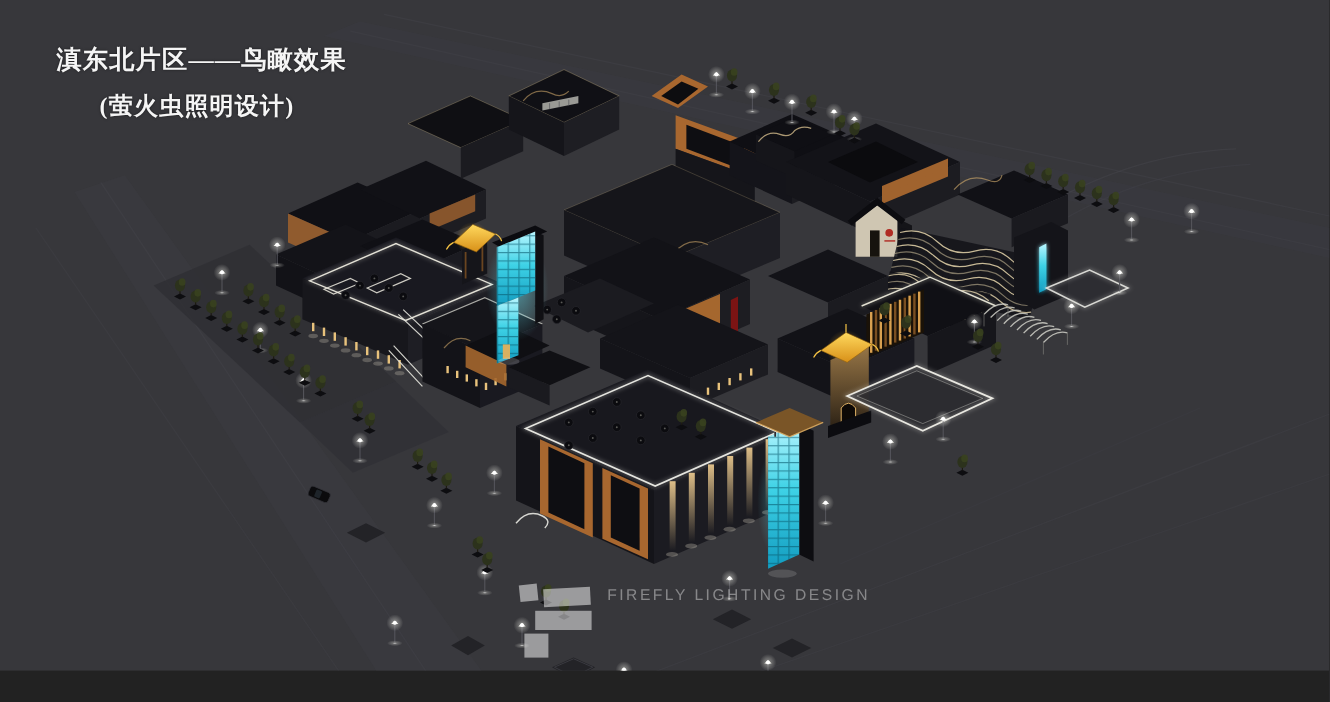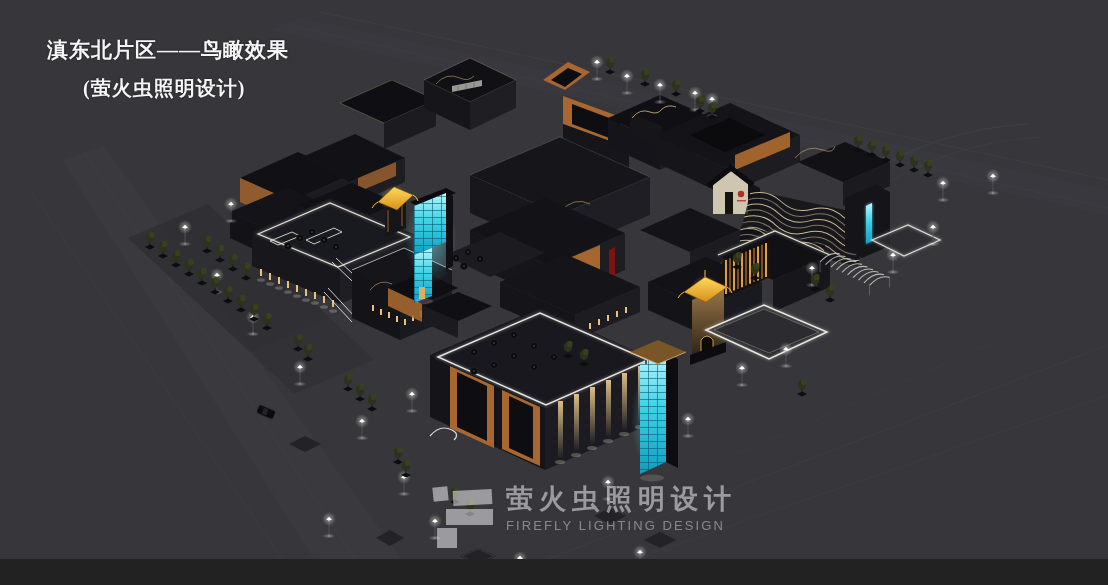--- a/index.html
+++ b/index.html
@@ -537,18 +537,17 @@
 </div>
 
 <div class="watermark">
   <div class="wm-logo">
     <div class="blk blk-a"></div>
     <div class="blk blk-b"></div>
     <div class="blk blk-c"></div>
     <div class="blk blk-d"></div>
   </div>
   <div class="wm-text">
-    <div class="wm-cn">萤火虫照明设计</div>
     <div class="wm-en">FIREFLY LIGHTING DESIGN</div>
   </div>
 </div>
 
 </div>
 
 </body></html>

